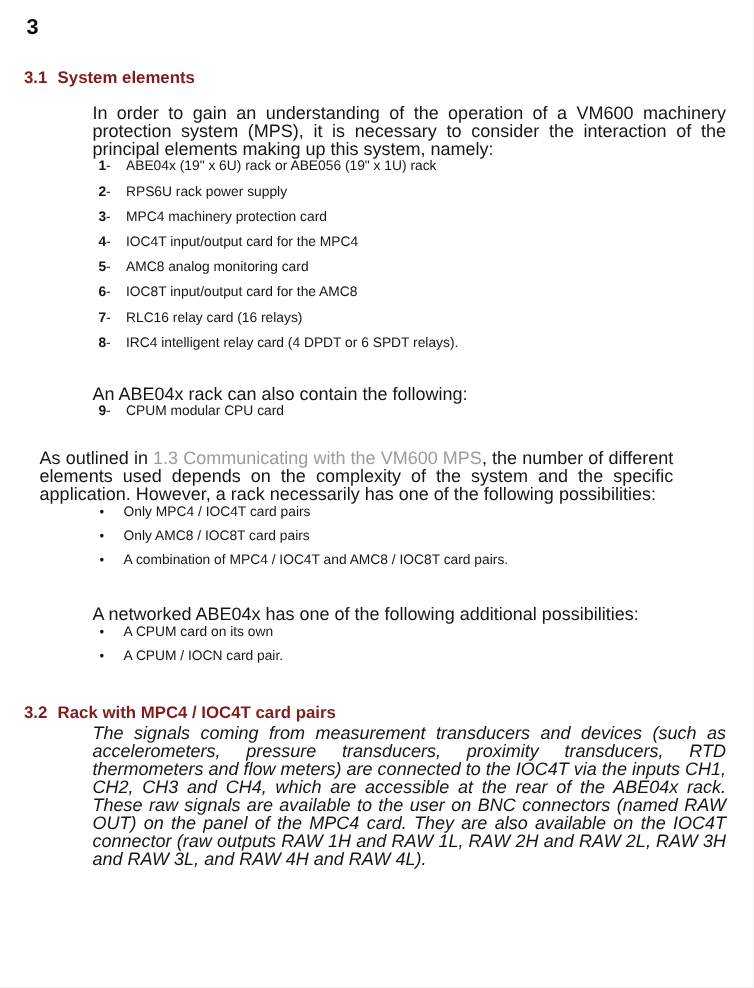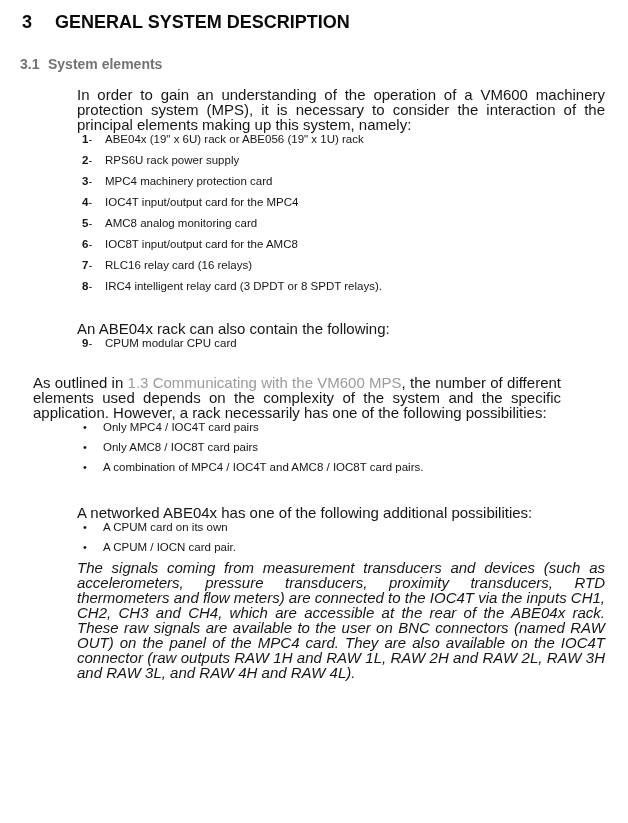--- a/index.html
+++ b/index.html
@@ -23,21 +23,21 @@
     color:#0a0a0a;
   }
   .h1 .hnum { width:33px; flex:0 0 33px; }
   .h2 {
     display:flex;
     margin:0;
     padding-left:20px;
     font-size:14px;
     line-height:14px;
     font-weight:bold;
-    color:#737373;
+    color:#7f1d1d;
   }
   .h2 .hnum { width:28px; flex:0 0 28px; }
   .h2-31 { margin-top:25px; }
   .h2-32 { margin-top:31px; }
   .body-text {
     margin:0 0 0 77px;
     width:528px;
     font-size:15px;
     line-height:15px;
     text-align:justify;
@@ -78,21 +78,20 @@
   .li-text { flex:1; }
   .xref { color:#9b9b9b; text-decoration:none; cursor:pointer; }
 </style>
 </head>
 <body>
 
 <div class="page">
 
   <div class="h1">
     <span class="hnum">3</span>
-    <span>GENERAL SYSTEM DESCRIPTION</span>
   </div>
 
   <div class="h2 h2-31">
     <span class="hnum">3.1</span>
     <span>System elements</span>
   </div>
 
   <p class="body-text p-intro">In order to gain an understanding of the operation of a VM600 machinery protection system (MPS), it is necessary to consider the interaction of the principal elements making up this system, namely:</p>
 
   <ol class="doc-list num-list">
@@ -119,21 +118,21 @@
     <li>
       <span class="marker"><span class="mnum">6</span><span>-</span></span>
       <span class="li-text">IOC8T input/output card for the AMC8</span>
     </li>
     <li>
       <span class="marker"><span class="mnum">7</span><span>-</span></span>
       <span class="li-text">RLC16 relay card (16 relays)</span>
     </li>
     <li>
       <span class="marker"><span class="mnum">8</span><span>-</span></span>
-      <span class="li-text">IRC4 intelligent relay card (3 DPDT or 8 SPDT relays).</span>
+      <span class="li-text">IRC4 intelligent relay card (4 DPDT or 6 SPDT relays).</span>
     </li>
   </ol>
 
   <p class="body-text p-also">An ABE04x rack can also contain the following:</p>
 
   <ol class="doc-list num-list-2">
     <li>
       <span class="marker"><span class="mnum">9</span><span>-</span></span>
       <span class="li-text">CPUM modular CPU card</span>
     </li>
@@ -162,17 +161,21 @@
     <li>
       <span class="bmarker">•</span>
       <span class="li-text">A CPUM card on its own</span>
     </li>
     <li>
       <span class="bmarker">•</span>
       <span class="li-text">A CPUM / IOCN card pair.</span>
     </li>
   </ul>
 
+  <div class="h2 h2-32">
+    <span class="hnum">3.2</span>
+    <span>Rack with MPC4 / IOC4T card pairs</span>
+  </div>
 
 
   <p class="body-text p-sig">The signals coming from measurement transducers and devices (such as accelerometers, pressure transducers, proximity transducers, RTD thermometers and flow meters) are connected to the IOC4T via the inputs CH1, CH2, CH3 and CH4, which are accessible at the rear of the ABE04x rack. These raw signals are available to the user on BNC connectors (named RAW OUT) on the panel of the MPC4 card. They are also available on the IOC4T connector (raw outputs RAW 1H and RAW 1L, RAW 2H and RAW 2L, RAW 3H and RAW 3L, and RAW 4H and RAW 4L).</p>
 
 </div>
 
 </body></html>

